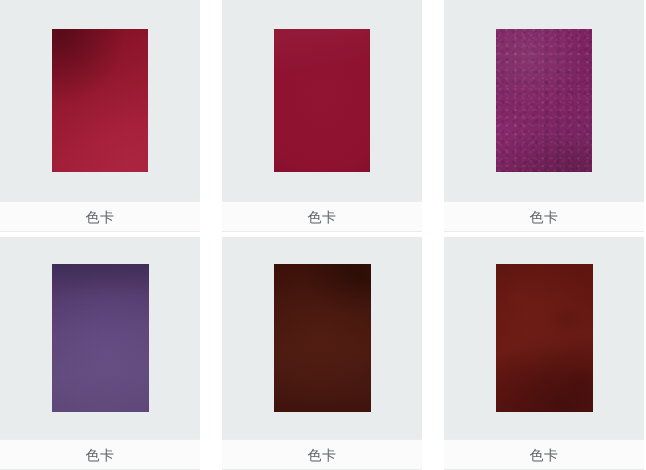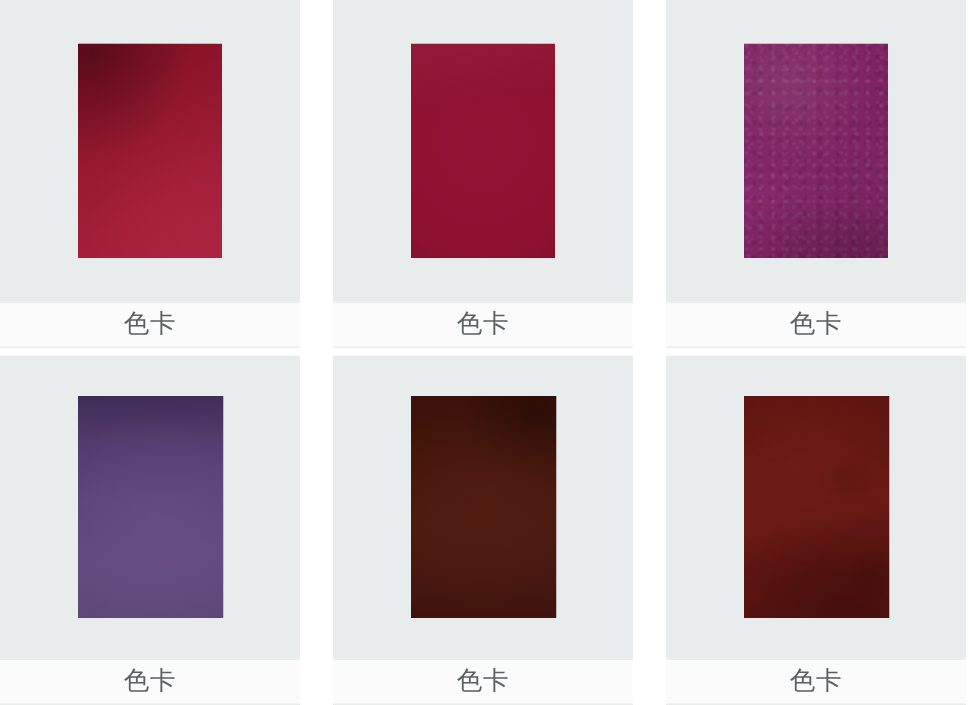--- a/index.html
+++ b/index.html
@@ -171,21 +171,21 @@
   .caption {
     flex: 1 1 auto;
     background: #fbfbfb;
     border-top: 1px solid #eceeee;
     border-bottom: 1px solid #eaecec;
     display: flex;
     align-items: center;
     justify-content: center;
   }
   .caption-text {
-    font-size: 17px;
+    font-size: 14px;
     line-height: 1;
     color: #5b5f63;
     letter-spacing: .5px;
   }
 </style>
 </head>
 <body>
 
 <div class="gallery">
 

